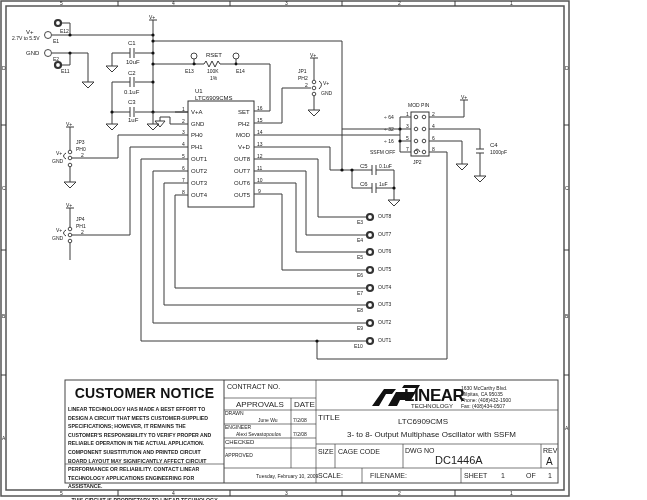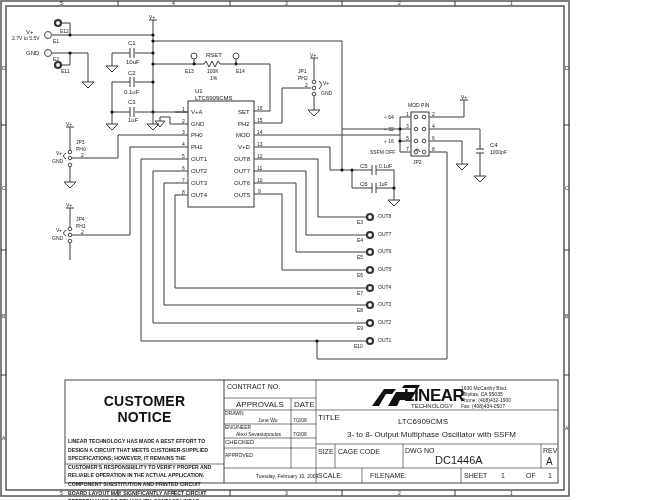--- a/index.html
+++ b/index.html
@@ -12,21 +12,21 @@
   .s6 { font-size: 6px; }
   .s7 { font-size: 7px; }
   .s8 { font-size: 8px; }
   .s10 { font-size: 10px; }
   .s11 { font-size: 11px; }
   .dot { fill: #111; }
   .gnd { stroke: #3a3a3a; fill: none; stroke-width: 1; }
   .term { fill: #fff; stroke: #333; stroke-width: 2.2; }
   .pinc { fill: #fff; stroke: #333; stroke-width: 0.9; }
   .notice { position: absolute; left: 66px; top: 381px; width: 157px; font-family: "Liberation Sans", sans-serif; }
-  .notice h1 { font-size: 14px; font-weight: bold; margin: 12px; text-align: center; letter-spacing: 0.2px; color: #111; }
+  .notice h1 { font-size: 14px; font-weight: bold; margin: 4px; text-align: center; letter-spacing: 0.2px; color: #111; }
   .notice p { font-size: 5.2px; font-weight: bold; margin: 2px 2px 0 2px; line-height: 8.6px; color: #222; }
   .notice .prop { margin-top: 5px; text-align: center; }
 </style>
 </head>
 <body>
 
 <svg width="647" height="500" viewBox="0 0 647 500">
 
   <g>
     <rect x="1" y="1" width="568" height="495" class="frame"></rect>

